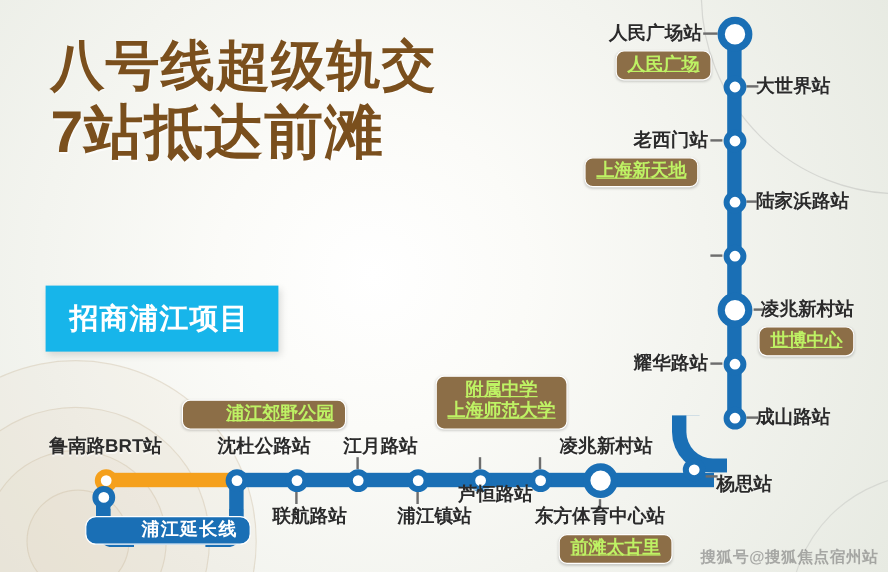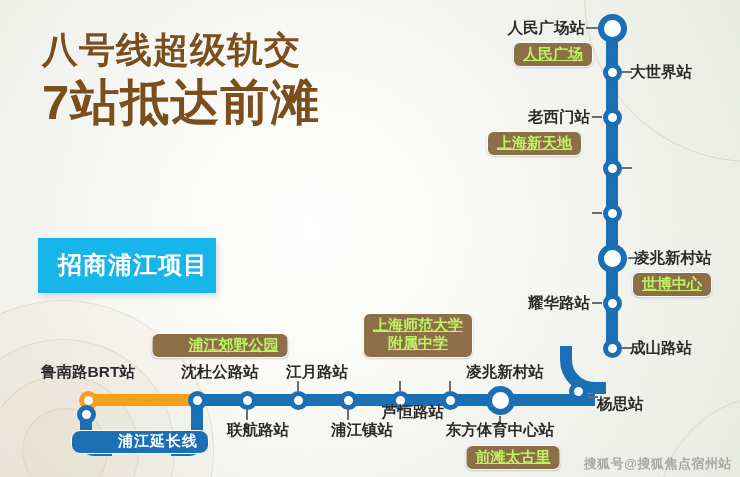--- a/index.html
+++ b/index.html
@@ -37,27 +37,27 @@
   
   .headline{position:absolute;left:42px;top:32px;}
   .headline .l{
     display:block;
     font-weight:bold;
     color:#7a4f1d;
     letter-spacing:1px;
     line-height:1.02;
     text-shadow:1px 1px 0 rgba(255,255,255,0.65);
   }
-  .headline .l1{font-size:36px;}
+  .headline .l1{font-size:45px;}
   .headline .l2{font-size:49px;margin-top:9px;}
 
   
   .project-badge{
     position:absolute;left:38px;top:238px;
-    padding:11px 8px 12px 20px;
+    padding:11px 24px 12px 20px;
     background:#17b5ea;
     color:#ffffff;
     font-size:24px;font-weight:bold;letter-spacing:1px;
     box-shadow:2px 3px 6px rgba(0,0,0,0.13);
   }
 
   
   .line{position:absolute;background:#1a6fb5;}
   .line.v{width:12px;}
   .line.h{height:12px;}
@@ -193,20 +193,21 @@
   <div class="tick hz" style="left:622px;top:71px;width:10px;"></div>
   <div class="lbl r" style="left:630px;top:72px;">大世界站</div>
 
   <div class="stn small" style="left:612px;top:117px;"></div>
   <div class="tick hz" style="left:592px;top:116px;width:10px;"></div>
   <div class="lbl l" style="left:590px;top:117px;">老西门站</div>
   <div class="poi" style="left:487px;top:131px;">上海新天地</div>
 
   <div class="stn small" style="left:612px;top:168px;"></div>
   <div class="tick hz" style="left:622px;top:167px;width:10px;"></div>
+  <div class="lbl r" style="left:630px;top:168px;">陆家浜路站</div>
 
   <div class="stn small" style="left:612px;top:213px;"></div>
   <div class="tick hz" style="left:592px;top:212px;width:10px;"></div>
 
   <div class="stn big" style="left:612px;top:258px;"></div>
   <div class="tick hz" style="left:628px;top:257px;width:10px;"></div>
   <div class="lbl r" style="left:634px;top:258px;">凌兆新村站</div>
   <div class="poi" style="left:632px;top:272px;">世博中心</div>
 
   <div class="stn small" style="left:612px;top:303px;"></div>
@@ -237,22 +238,22 @@
   <div class="lbl c" style="left:317px;top:362px;">江月路站</div>
 
   <div class="stn small" style="left:348px;top:400px;"></div>
   <div class="tick vt" style="left:347px;top:410px;height:10px;"></div>
   <div class="lbl c" style="left:362px;top:420px;">浦江镇站</div>
 
   <div class="stn small" style="left:400px;top:400px;"></div>
   <div class="tick vt" style="left:399px;top:381px;height:10px;"></div>
   <div class="lbl c" style="left:413px;top:362px;margin-top:40px;">芦恒路站</div>
   <div class="poi c two" style="left:418px;top:313px;">
+    <div>附属中学</div>
     <div>上海师范大学</div>
-    <div>附属中学</div>
   </div>
 
   <div class="stn small" style="left:450px;top:400px;"></div>
   <div class="tick vt" style="left:449px;top:381px;height:10px;"></div>
   <div class="lbl c" style="left:505px;top:362px;">凌兆新村站</div>
 
   <div class="stn big" style="left:500px;top:400px;"></div>
   <div class="tick vt" style="left:499px;top:416px;height:8px;"></div>
   <div class="lbl c" style="left:500px;top:420px;">东方体育中心站</div>
   <div class="poi c" style="left:513px;top:445px;">前滩太古里</div>

